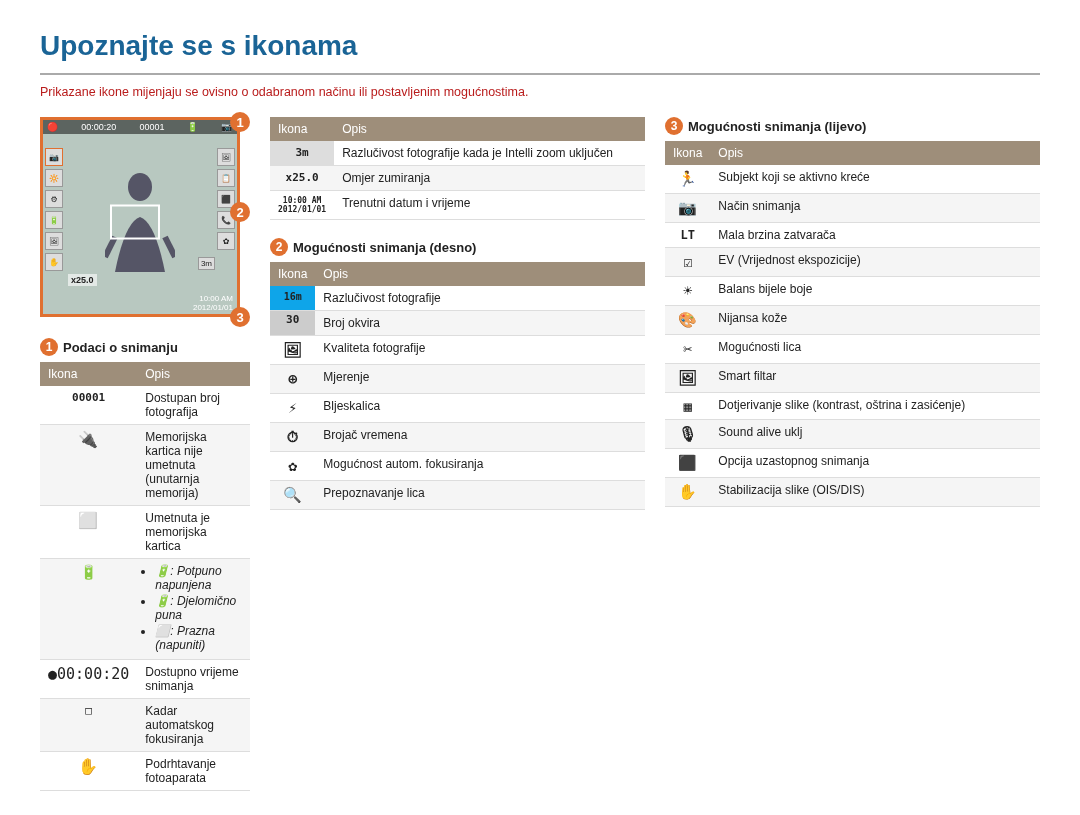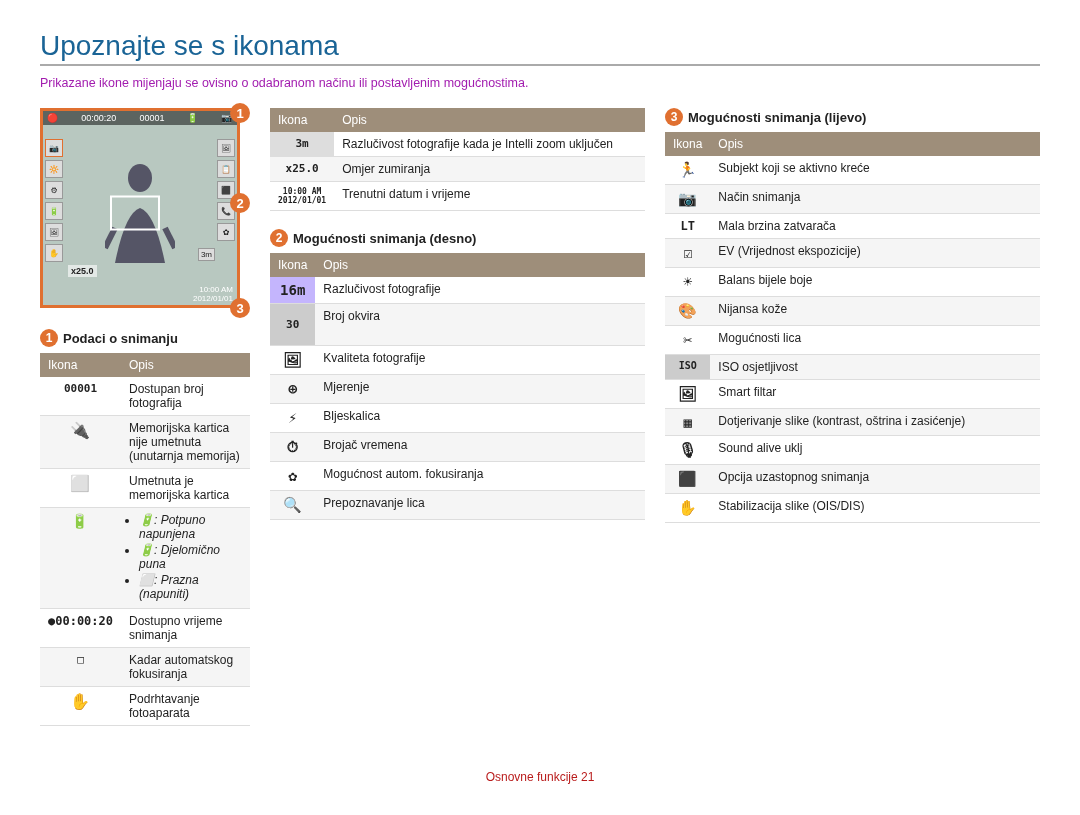--- a/index.html
+++ b/index.html
@@ -7,29 +7,29 @@
       font-family: Arial, sans-serif;
       background: #fff;
       color: #222;
       font-size: 13px;
       padding: 30px 40px;
       width: 1080px;
       min-height: 815px;
     }
     .page-title {
       font-size: 28px;
-      font-weight: normal;
+      font-weight: bold;
       color: #1a6496;
       border-bottom: 2px solid #aaa;
-      padding-bottom: 2px;
+      padding-bottom: 11px;
       margin-bottom: 10px;
     }
     .subtitle {
       font-size: 12.5px;
-      color: #a21caf;
+      color: #b91c1c;
       margin-bottom: 18px;
     }
     .main-content {
       display: flex;
       gap: 20px;
     }
     
     .camera-preview {
       width: 210px;
       flex-shrink: 0;
@@ -350,21 +350,21 @@
             <td class="icon-cell" style="font-size:14px;">🔋</td>
             <td>
               <ul class="bullet-list">
                 <li>🔋: Potpuno napunjena</li>
                 <li>🔋: Djelomično puna</li>
                 <li>⬜: Prazna (napuniti)</li>
               </ul>
             </td>
           </tr>
           <tr>
-            <td class="icon-cell" style="font-size:12px; font-weight:bold;">●00:00:20</td>
+            <td class="icon-cell" style="font-size:15px; font-weight:normal;">●00:00:20</td>
             <td>Dostupno vrijeme snimanja</td>
           </tr>
           <tr>
             <td class="icon-cell">□</td>
             <td>Kadar automatskog fokusiranja</td>
           </tr>
           <tr>
             <td class="icon-cell" style="font-size:16px;">✋</td>
             <td>Podrhtavanje fotoaparata</td>
           </tr>
@@ -404,25 +404,25 @@
     </div>
     <table>
       <thead>
         <tr>
           <th>Ikona</th>
           <th>Opis</th>
         </tr>
       </thead>
       <tbody>
         <tr>
-          <td class="icon-cell" style="background:#c4b5fd; font-size:14px; font-weight:bold;">16m</td>
+          <td class="icon-cell" style="background:#0ea5e9; font-size:10px; font-weight:bold;">16m</td>
           <td>Razlučivost fotografije</td>
         </tr>
         <tr>
-          <td class="icon-cell" style="font-size:11px; font-weight:bold; background:#ccc; padding:14px;">30</td>
+          <td class="icon-cell" style="font-size:11px; font-weight:bold; background:#ccc; padding:2px;">30</td>
           <td>Broj okvira</td>
         </tr>
         <tr>
           <td class="icon-cell" style="font-size:15px;">🖼</td>
           <td>Kvaliteta fotografije</td>
         </tr>
         <tr>
           <td class="icon-cell" style="font-size:15px;">⊕</td>
           <td>Mjerenje</td>
         </tr>
@@ -481,24 +481,20 @@
         </tr>
         <tr>
           <td class="icon-cell" style="font-size:15px;">🎨</td>
           <td>Nijansa kože</td>
         </tr>
         <tr>
           <td class="icon-cell" style="font-size:15px;">✂</td>
           <td>Mogućnosti lica</td>
         </tr>
         <tr>
-          <td class="icon-cell" style="font-size:10px; font-weight:bold; background:#ccc;">ISO</td>
-          <td>ISO osjetljivost</td>
-        </tr>
-        <tr>
           <td class="icon-cell" style="font-size:15px;">🖼</td>
           <td>Smart filtar</td>
         </tr>
         <tr>
           <td class="icon-cell" style="font-size:14px;">▦</td>
           <td>Dotjerivanje slike (kontrast, oštrina i zasićenje)</td>
         </tr>
         <tr>
           <td class="icon-cell" style="font-size:15px;">🎙</td>
           <td>Sound alive uklj</td>

